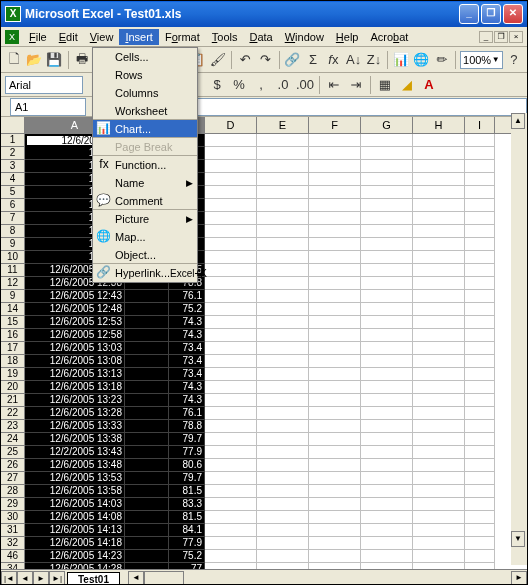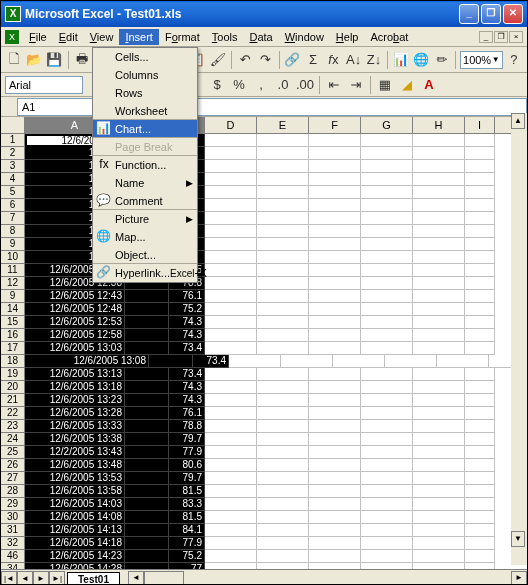--- a/index.html
+++ b/index.html
@@ -23,21 +23,21 @@
   .toolbar { background: #ece9d8; height: 26px; display: flex; align-items: center; padding: 2px 4px; border-bottom: 1px solid #aca899; gap: 2px; }
   .tbtn { width: 20px; height: 20px; display: flex; align-items: center; justify-content: center; font-size: 13px; color: #333; }
   .tsep { width: 1px; height: 18px; background: #aca899; margin: 0 2px; }
   .zoom-box { width: 46px; height: 18px; border: 1px solid #7f9db9; background: #fff; font-size: 11px; padding: 0 2px; display: flex; align-items: center; }
   .zoom-box .arrow { margin-left: auto; font-size: 8px; }
   
   .font-row { background: #ece9d8; height: 24px; display: flex; align-items: center; padding: 2px 4px; border-bottom: 1px solid #aca899; gap: 2px; }
   .font-name { width: 78px; height: 18px; border: 1px solid #7f9db9; background: #fff; padding: 0 3px; display: flex; align-items: center; font-size: 11px; }
   
   .namerow { background: #ece9d8; height: 20px; display: flex; align-items: center; border-bottom: 1px solid #aca899; }
-  .name-box { width: 76px; height: 18px; border: 1px solid #7f9db9; background: #fff; margin-left: 16px; padding: 0 4px; display: flex; align-items: center; font-size: 11px; }
+  .name-box { width: 76px; height: 18px; border: 1px solid #7f9db9; background: #fff; margin-left: 9px; padding: 0 4px; display: flex; align-items: center; font-size: 11px; }
   .formula-bar { flex: 1; height: 18px; background: #fff; border: 1px solid #7f9db9; margin-left: 20px; padding: 0 4px; line-height: 16px; font-size: 11px; }
   
   .grid-area { position: relative; height: 452px; overflow: hidden; }
   .colheads { display: flex; height: 17px; background: #ece9d8; border-bottom: 1px solid #808080; }
   .colhead { border-right: 1px solid #808080; text-align: center; line-height: 16px; background: #ece9d8; font-size: 11px; }
   .colhead.sel { background: #808080; color: #fff; }
   .corner { width: 24px; border-right: 1px solid #808080; background: #ece9d8; }
   
   .gridbody { display: flex; height: 435px; overflow: hidden; }
   .rowheads { width: 24px; background: #ece9d8; }
@@ -386,21 +386,21 @@
           <div class="cell sel" style="width: 44px;"></div>
           <div class="cell sel" style="width: 36px;">73.4</div>
           <div class="cell" style="width: 52px;"></div>
           <div class="cell" style="width: 52px;"></div>
           <div class="cell" style="width: 52px;"></div>
           <div class="cell" style="width: 52px;"></div>
           <div class="cell" style="width: 52px;"></div>
           <div class="cell" style="width: 30px;"></div>
         </div>
         <div class="row">
-          <div class="cell sel" style="width: 124px;">12/6/2005 13:08</div>
+          <div class="cell sel" style="width: 100px;">12/6/2005 13:08</div>
           <div class="cell sel" style="width: 44px;"></div>
           <div class="cell sel" style="width: 36px;">73.4</div>
           <div class="cell" style="width: 52px;"></div>
           <div class="cell" style="width: 52px;"></div>
           <div class="cell" style="width: 52px;"></div>
           <div class="cell" style="width: 52px;"></div>
           <div class="cell" style="width: 52px;"></div>
           <div class="cell" style="width: 30px;"></div>
         </div>
         <div class="row">
@@ -601,24 +601,24 @@
     <div class="thumb"></div>
     <div class="arrow-btn" style="right:0">►</div>
   </div>
 </div>
 
 <div class="dropdown" id="dropdown">
     <div class="dd-item">
       <span>Cells...</span>
     </div>
     <div class="dd-item">
+      <span>Rows</span>
+    </div>
+    <div class="dd-item">
       <span>Columns</span>
-    </div>
-    <div class="dd-item">
-      <span>Rows</span>
     </div>
     <div class="dd-item sep-after">
       <span>Worksheet</span>
     </div>
     <div class="dd-item hover sep-after">
       <span class="dd-icon">📊</span>
       <span>Chart...</span>
     </div>
     <div class="dd-item disabled sep-after">
       <span>Page Break</span>

